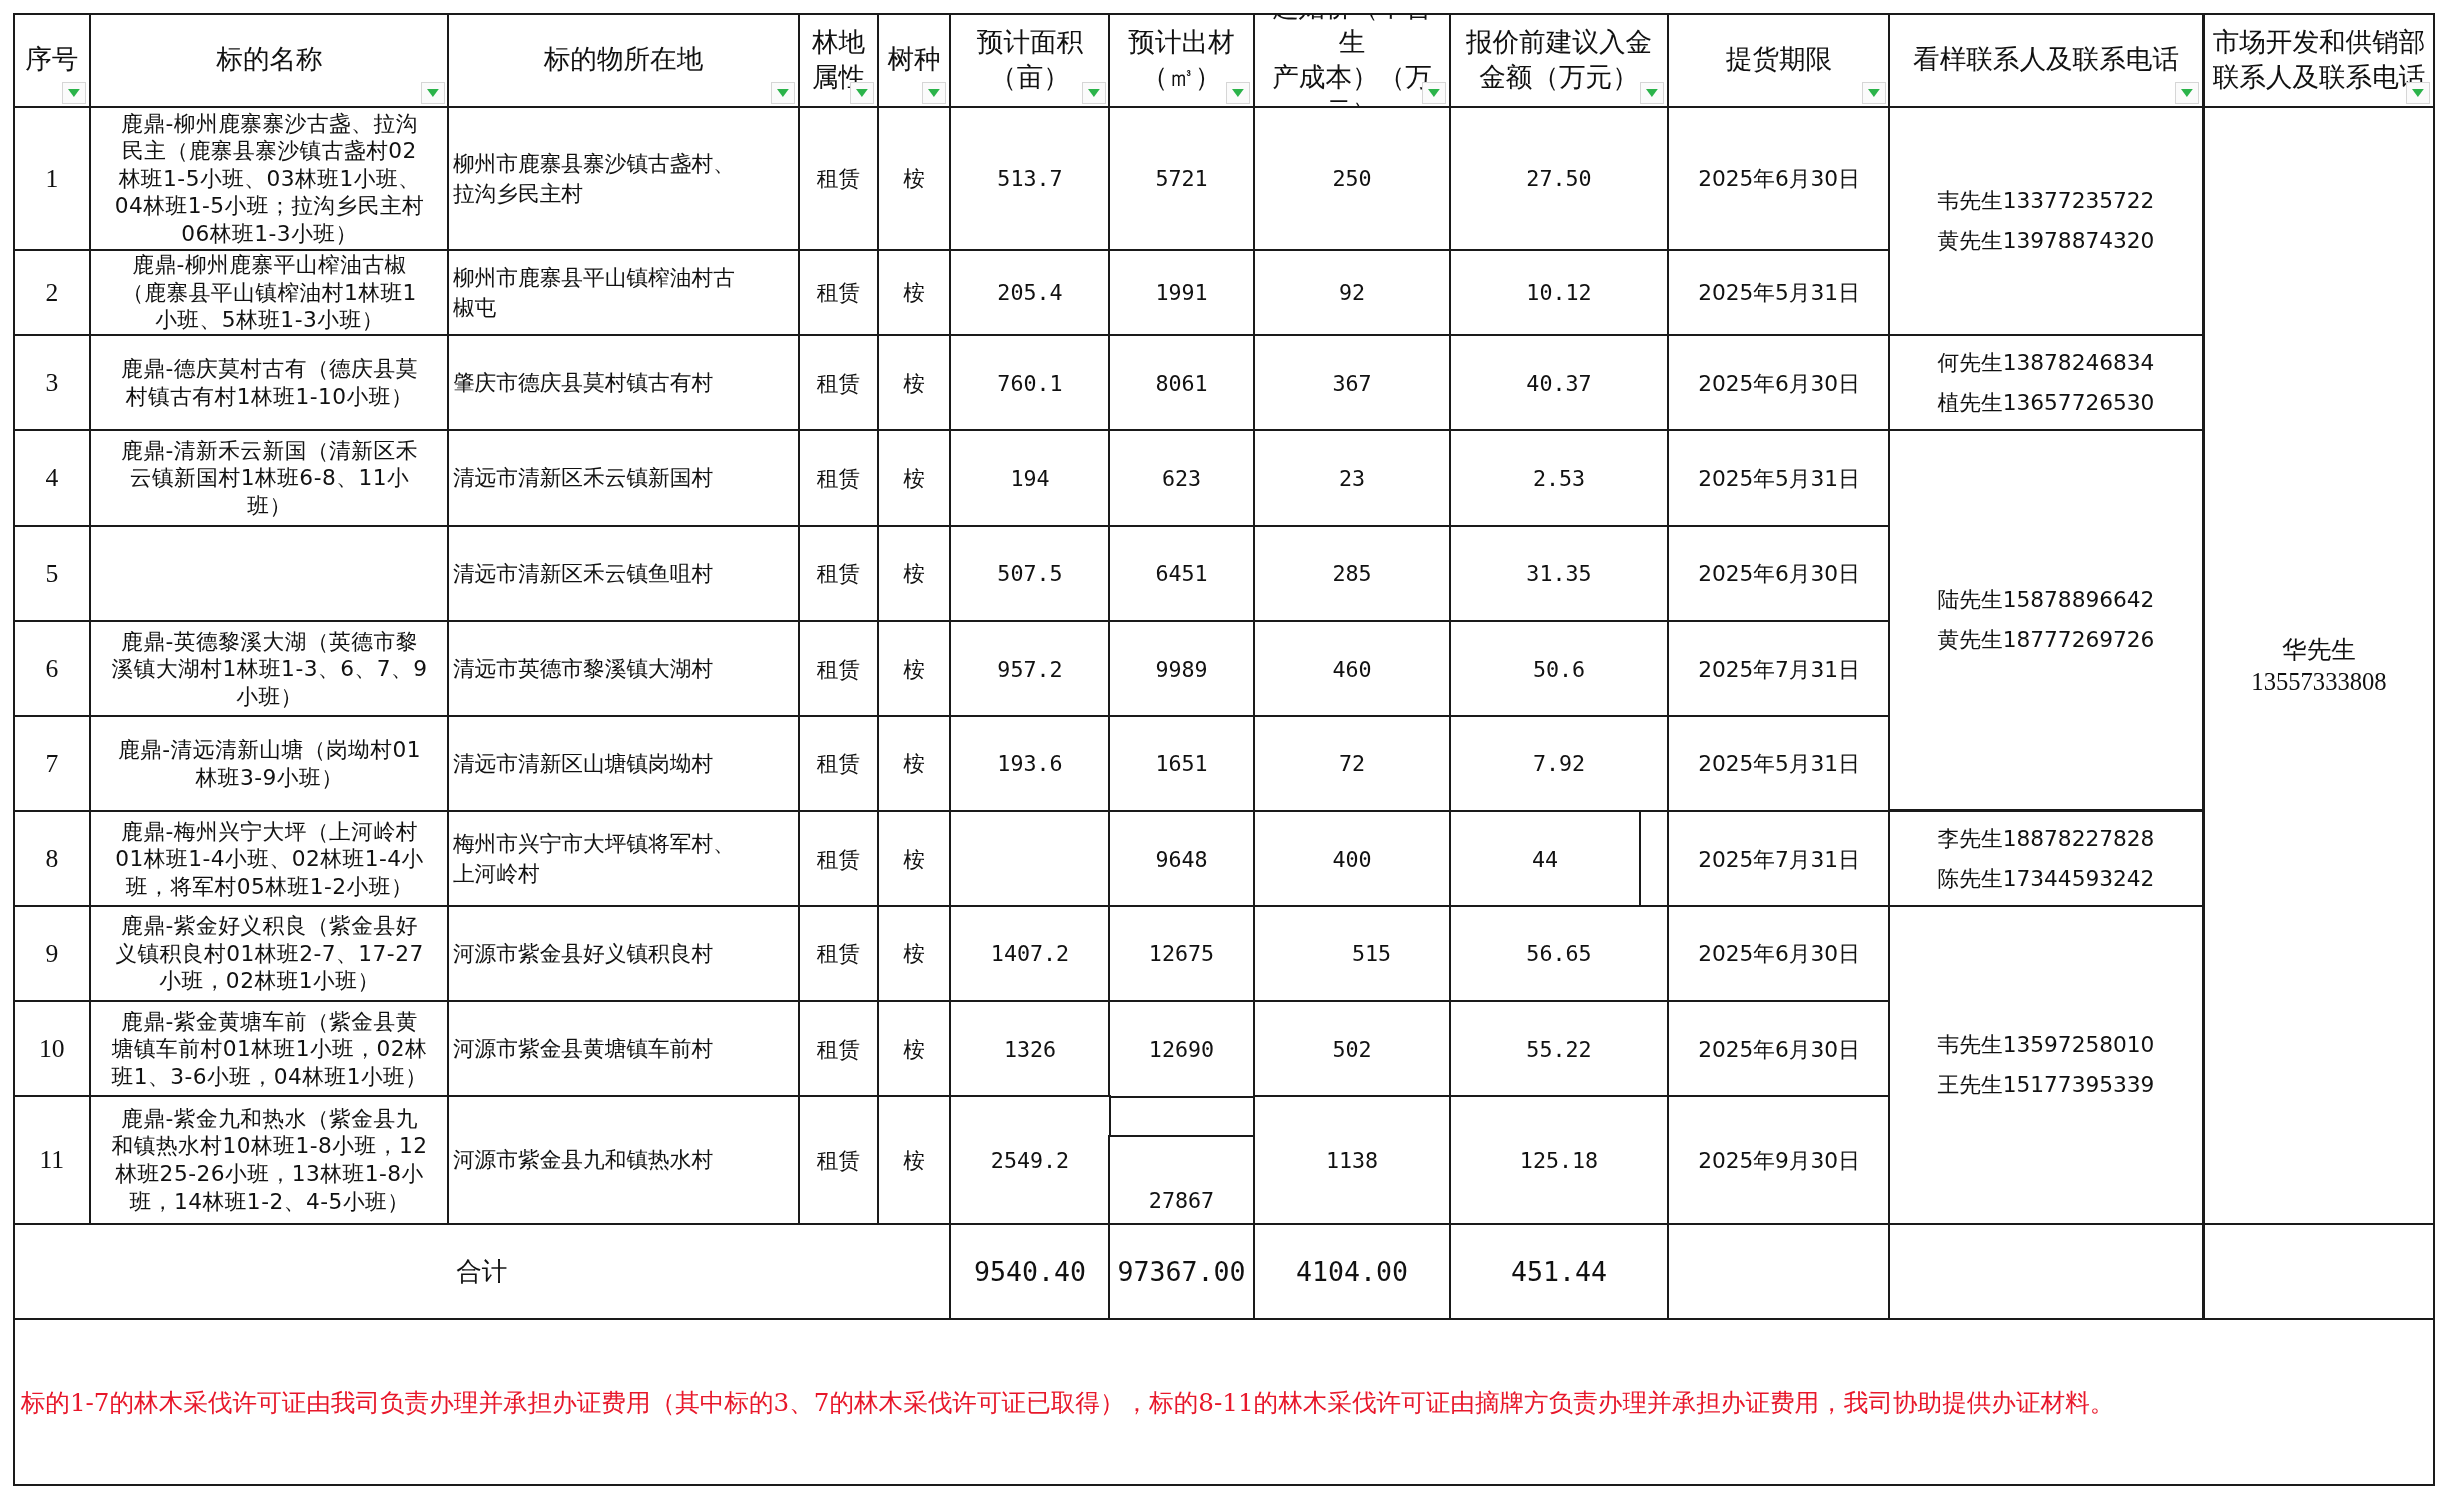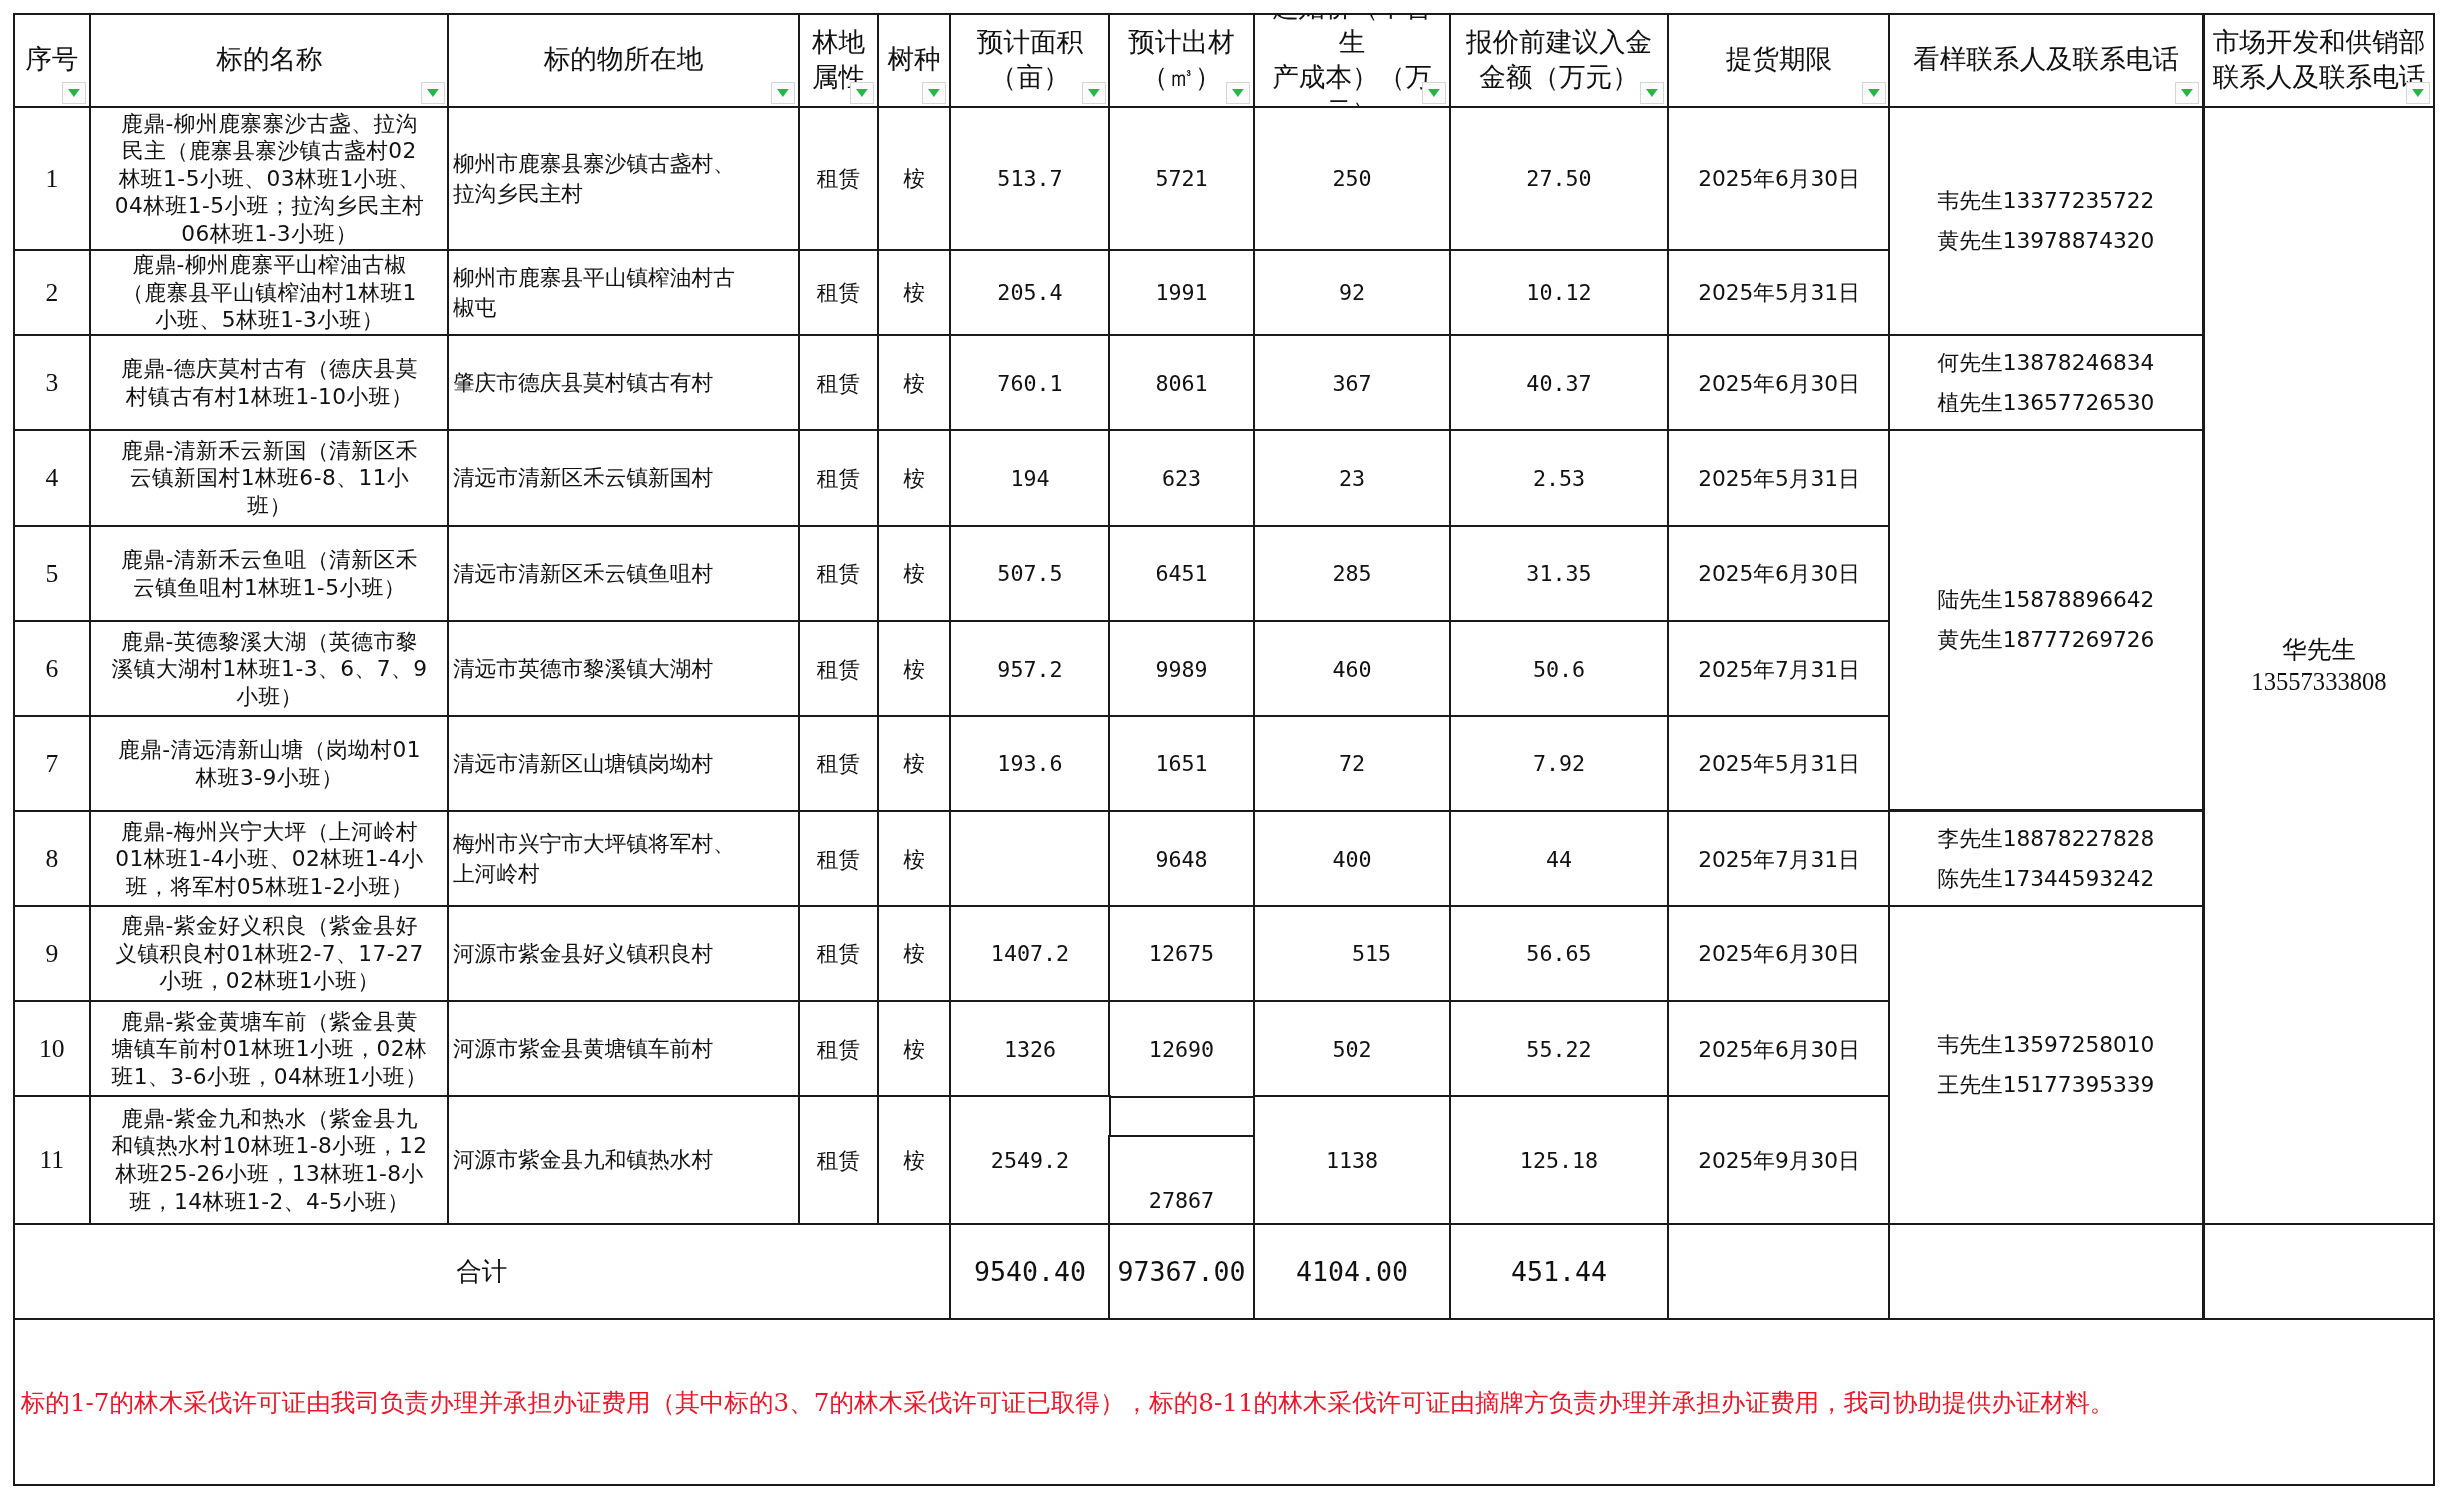--- a/index.html
+++ b/index.html
@@ -261,24 +261,20 @@
     </div>
     <div class="cell num" style="left: 1449px; top: 429px; width: 220px; height: 98px;">
       <span class="txt">2.53</span>
     </div>
     <div class="cell txt22" style="left: 1667px; top: 429px; width: 224px; height: 98px;">
       <span class="txt">2025年5月31日</span>
     </div>
     <div class="cell seq" style="left: 12.8px; top: 525px; width: 78px; height: 97px;">
       <span class="txt">5</span>
     </div>
-    <div class="cell name" style="left: 89px; top: 525px; width: 361px; height: 97px;">
-      <span class="txt">鹿鼎-清新禾云鱼咀（清新区禾
-云镇鱼咀村1林班1-5小班）</span>
-    </div>
     <div class="cell loc" style="left: 447px; top: 525px; width: 353px; height: 97px;">
       <span class="txt">清远市清新区禾云镇鱼咀村</span>
     </div>
     <div class="cell txt22" style="left: 798px; top: 525px; width: 81px; height: 97px;">
       <span class="txt">租赁</span>
     </div>
     <div class="cell txt22" style="left: 877px; top: 525px; width: 74px; height: 97px;">
       <span class="txt">桉</span>
     </div>
     <div class="cell num" style="left: 949px; top: 525px; width: 162px; height: 97px;">
@@ -376,21 +372,21 @@
     </div>
     <div class="cell txt22" style="left: 877px; top: 810px; width: 74px; height: 98px;">
       <span class="txt">桉</span>
     </div>
     <div class="cell num" style="left: 1108px; top: 810px; width: 147px; height: 98px;">
       <span class="txt">9648</span>
     </div>
     <div class="cell num" style="left: 1253px; top: 810px; width: 198px; height: 98px;">
       <span class="txt">400</span>
     </div>
-    <div class="cell num" style="left: 1449px; top: 810px; width: 220px; height: 98px;">
+    <div class="cell num" style="left: 1449px; top: 810px; width: 192px; height: 98px;">
       <span class="txt">44</span>
     </div>
     <div class="cell txt22" style="left: 1667px; top: 810px; width: 224px; height: 98px;">
       <span class="txt">2025年7月31日</span>
     </div>
     <div class="cell seq" style="left: 12.8px; top: 905px; width: 78px; height: 97px;">
       <span class="txt">9</span>
     </div>
     <div class="cell name" style="left: 89px; top: 905px; width: 361px; height: 97px;">
       <span class="txt">鹿鼎-紫金好义积良（紫金县好

